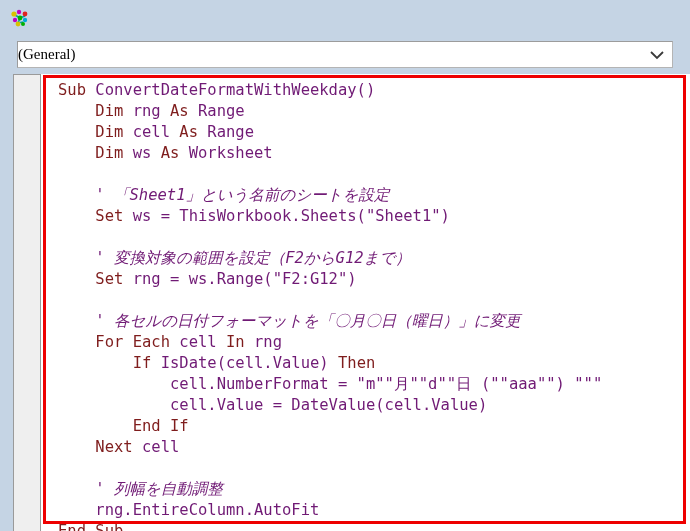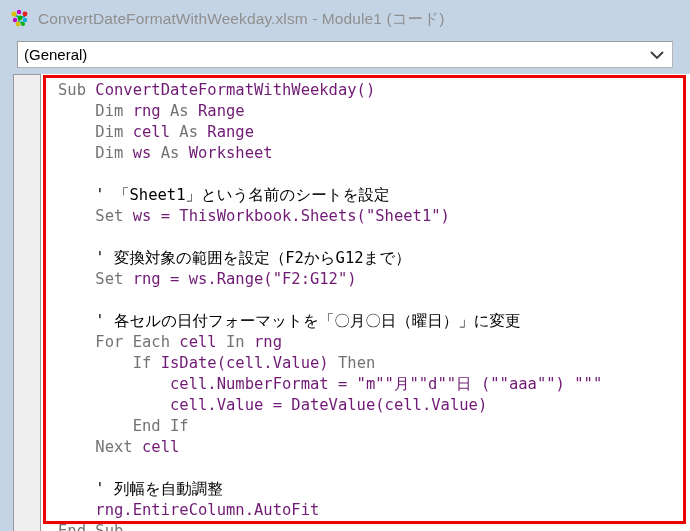--- a/index.html
+++ b/index.html
@@ -67,24 +67,23 @@
     background: #ffffff;
     border: 1px solid #9c9c9c;
     border-right-color: #b4b4b4;
     border-bottom-color: #b4b4b4;
     box-sizing: border-box;
     display: flex;
     align-items: center;
     justify-content: space-between;
   }
   #dropdown-value {
-    font-family: Liberation Sans, sans-serif;
+    font-family: Liberation Serif, serif;
     font-size: 15px;
     color: #000000;
-    padding-left: 6px;
     white-space: nowrap;
   }
   #dropdown-arrow {
     width: 22px;
     height: 22px;
     margin-right: 4px;
     flex: 0 0 auto;
     display: flex;
     align-items: center;
     justify-content: center;
@@ -144,23 +143,23 @@
     font-family: "DejaVu Sans Mono", monospace;
     font-size: 15.5px;
     line-height: 21px;
     white-space: pre;
     color: #000000;
   }
   .code-line {
     height: 21px;
     white-space: pre;
   }
-  .kw      { color: #737373; }
+  .kw      { color: #7f1d1d; }
   .ident   { color: #701a75; }
-  .cmt     { color: #000000; }
+  .cmt     { color: #701a75; font-style: italic; }
 </style>
 </head>
 <body>
 
 <div id="window">
 
   <div id="titlebar">
     <div id="app-icon">
       <svg width="22" height="22" viewBox="0 0 22 22" xmlns="http://www.w3.org/2000/svg">
         <line x1="6" y1="7" x2="11" y2="10" stroke="#00a0a0" stroke-width="1.6"></line>
@@ -170,21 +169,20 @@
         <circle cx="5" cy="6" r="2.6" fill="#d8c000"></circle>
         <circle cx="10" cy="4" r="2.2" fill="#c000c0"></circle>
         <circle cx="16" cy="6" r="2.4" fill="#e02020"></circle>
         <circle cx="11" cy="10" r="2.4" fill="#00b000"></circle>
         <circle cx="6" cy="12" r="2.2" fill="#c000c0"></circle>
         <circle cx="16" cy="12" r="2.2" fill="#00a8d8"></circle>
         <circle cx="9" cy="16" r="2.4" fill="#d8c000"></circle>
         <circle cx="14" cy="16" r="2" fill="#00b000"></circle>
       </svg>
     </div>
-    <span id="title-text">ConvertDateFormatWithWeekday.xlsm - Module1 (コード)</span>
   </div>
 
   <div id="dropdown-row">
     <div id="dropdown">
       <span id="dropdown-value">(General)</span>
       <span id="dropdown-arrow">
         <svg width="14" height="10" viewBox="0 0 14 10" xmlns="http://www.w3.org/2000/svg">
           <path d="M1 2 L7 8 L13 2" fill="none" stroke="#3a3a3a" stroke-width="1.8"></path>
         </svg>
       </span>

